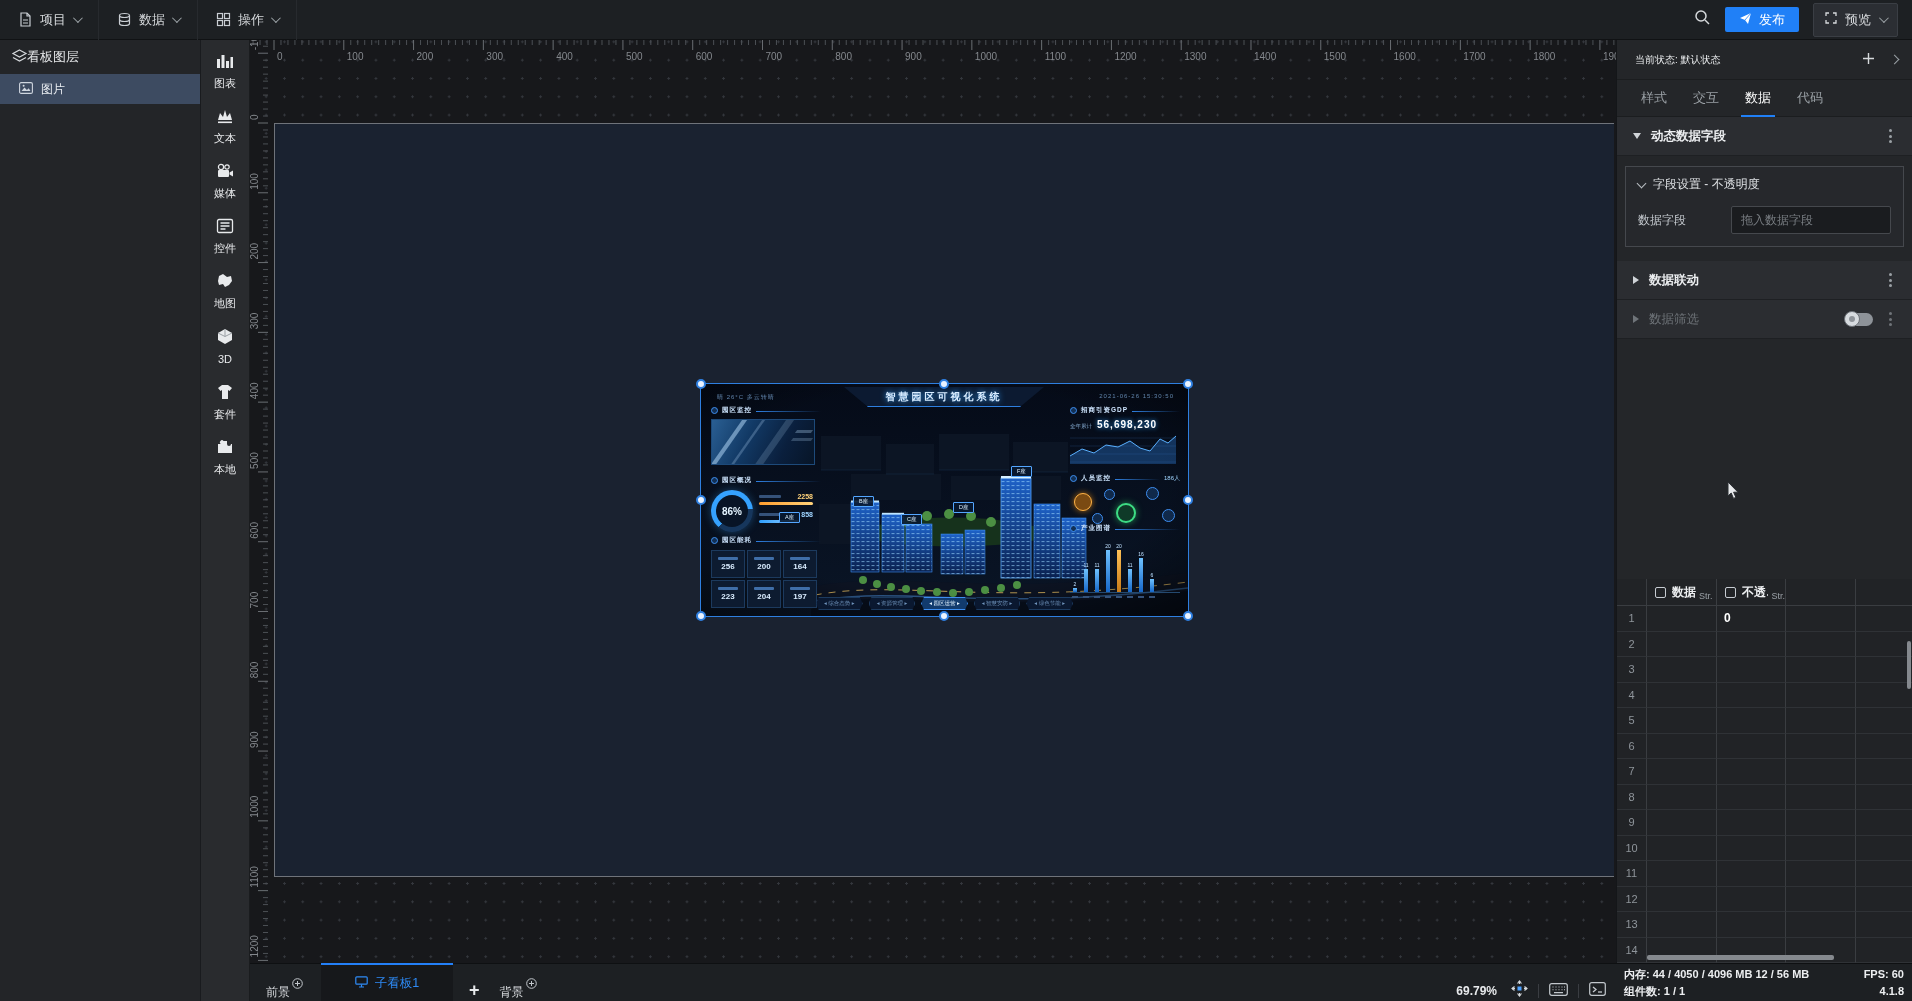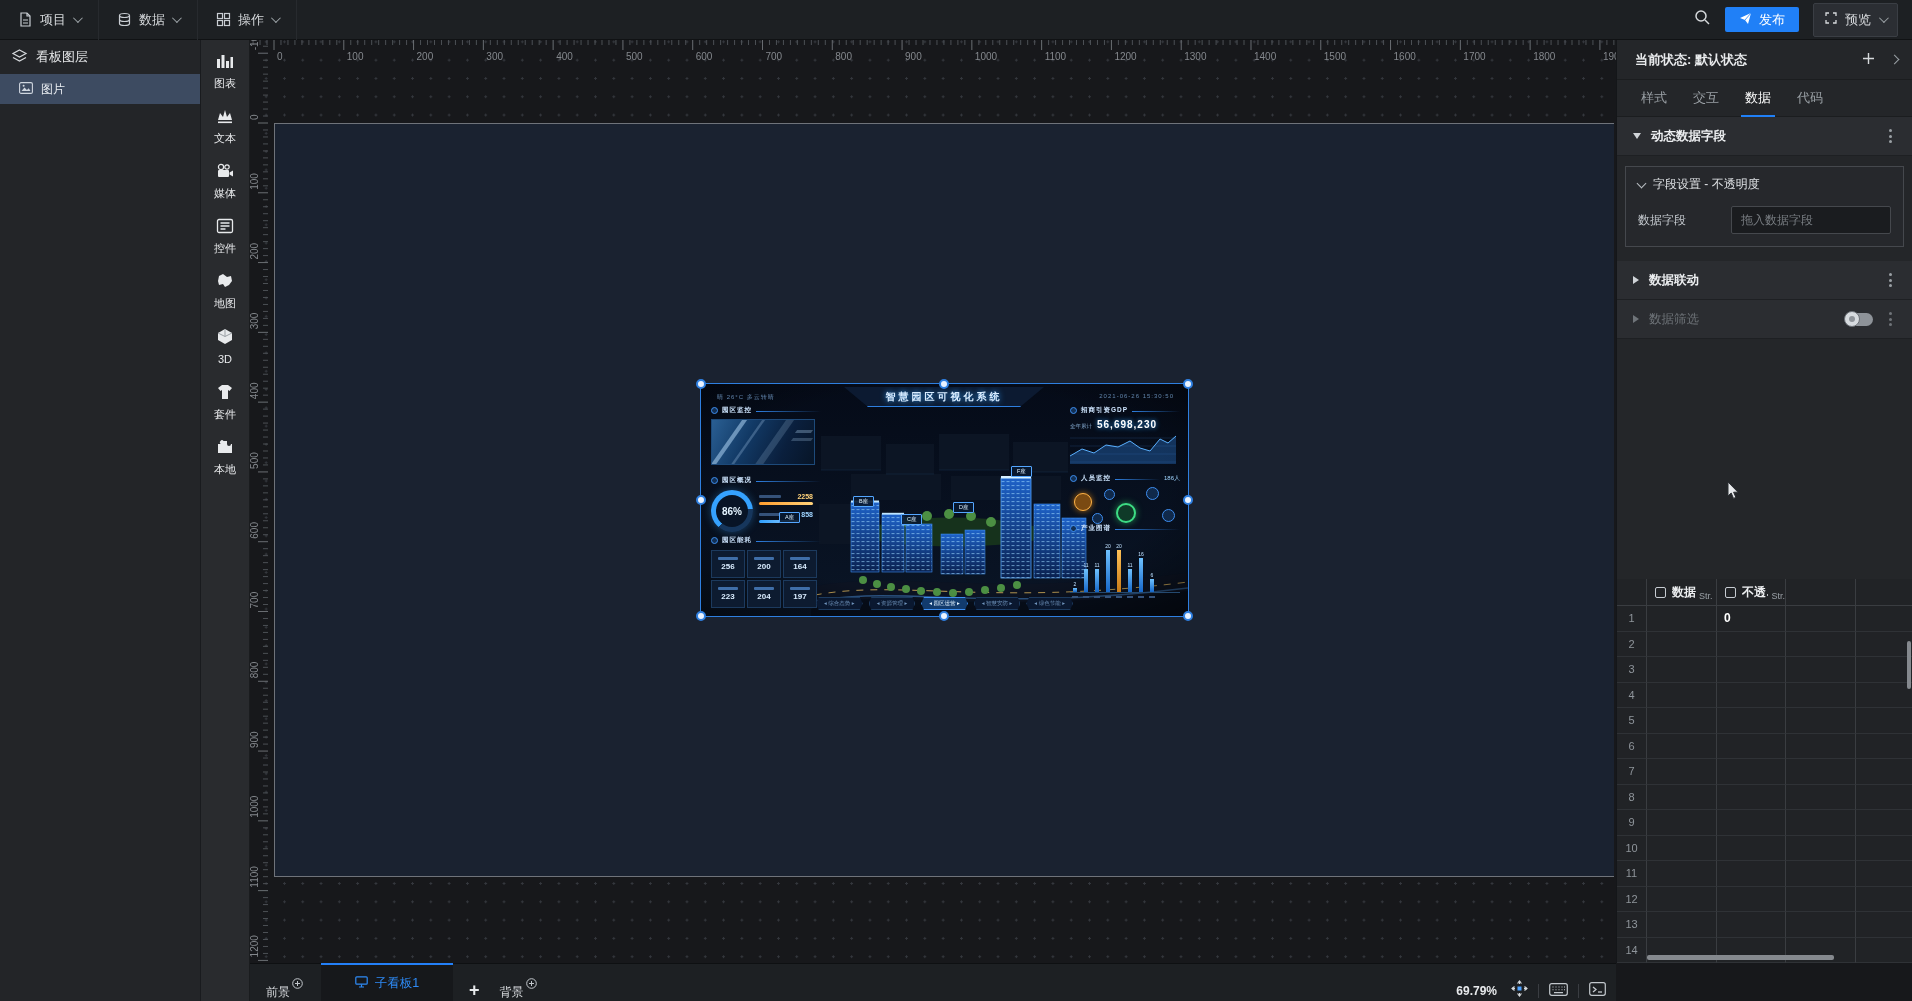--- a/index.html
+++ b/index.html
@@ -11,21 +11,21 @@
   .topbar { position:absolute; left:0; top:0; width:1912px; height:40px; background:#1d2023; border-bottom:1px solid #101214; display:flex; align-items:center; z-index:30; }
   .menu-item { display:flex; align-items:center; gap:7px; height:40px; padding:0 18px; color:#d6d9dc; font-size:13px; cursor:default; border-right:1px solid #272a2e; }
   .menu-item svg { display:block; }
   .chev { width:7px; height:7px; border-right:1.5px solid #9aa0a5; border-bottom:1.5px solid #9aa0a5; transform:rotate(45deg) translateY(-2px); }
   .topbar-right { margin-left:auto; display:flex; align-items:center; gap:14px; padding-right:14px; }
   .btn-publish { display:flex; align-items:center; gap:7px; height:25px; padding:0 14px; background:#2080f7; color:#fff; font-size:13px; border-radius:2px; }
   .btn-preview { display:flex; align-items:center; gap:8px; height:25px; padding:16px 11px; background:#2b2e33; color:#d6d9dc; font-size:13px; border-radius:2px; border:1px solid #3a3e44; }
 
   
   .layers { position:absolute; left:0; top:40px; width:201px; height:961px; background:#232528; border-right:1px solid #191b1e; z-index:20; }
-  .layers-header { display:flex; align-items:center; gap:9px; height:34px; padding:0 12px; color:#e6e8ea; font-size:13px; }
+  .layers-header { display:flex; align-items:center; height:34px; padding:0 12px; color:#e6e8ea; font-size:13px; }
   .layer-row { display:flex; align-items:center; gap:8px; height:30px; padding:0 12px 0 19px; background:#3d4b61; color:#e9edf2; font-size:12px; }
 
   
   .toolbox { position:absolute; left:201px; top:40px; width:49px; height:961px; background:#292b2e; border-right:1px solid #1a1c1e; z-index:20; display:flex; flex-direction:column; align-items:center; padding-top:13px; }
   .tool { display:flex; flex-direction:column; align-items:center; gap:4px; width:49px; margin-bottom:19px; color:#e8eaec; }
   .tool .tlabel { font-size:11px; line-height:12px; }
 
   
   .canvas { position:absolute; left:250px; top:40px; width:1366px; height:923px; background-color:#17181b;
             background-image:radial-gradient(circle, #34373d 1px, transparent 1.2px); background-size:18.3px 18.3px; background-position:7px 11px; overflow:hidden; z-index:5; }
@@ -72,21 +72,21 @@
   .ibar.hl { background:linear-gradient(180deg,#ffc257,#c97a16); }
   .ibar .bv { position:absolute; top:-7px; left:50%; transform:translateX(-50%); font-size:5px; color:#bfe0ff; }
   .ibar .bx { position:absolute; bottom:-6px; left:50%; transform:translateX(-50%); width:6px; height:2px; background:#35527a; }
   .dash-nav { position:absolute; left:0; right:0; bottom:6px; display:flex; justify-content:center; gap:6px; }
   .chip { padding:2px 7px; font-size:5.5px; color:#6f93bb; background:#0a1830; border:1px solid #1c3a5e; clip-path:polygon(6% 0,94% 0,100% 50%,94% 100%,6% 100%,0 50%); white-space:nowrap; }
   .chip.active { color:#e2f2ff; background:#123b6e; border-color:#3e8ef0; box-shadow:0 0 6px rgba(62,142,240,.6); }
   .blabel { position:absolute; padding:1px 5px; font-size:5.5px; color:#dff1ff; background:rgba(8,24,48,.9); border:1px solid #54a6ff; border-radius:1px; z-index:3; }
 
   
   .rpanel { position:absolute; left:1616px; top:40px; width:296px; height:923px; background:#242629; border-left:1px solid #141619; z-index:20; }
-  .state-row { display:flex; align-items:center; height:40px; padding:0 14px 0 18px; border-bottom:1px solid #1b1d1f; color:#e8eaec; font-size:13px;font-weight:bold; }
+  .state-row { display:flex; align-items:center; height:40px; padding:0 14px 0 18px; border-bottom:1px solid #1b1d1f; color:#e8eaec; font-size:10px; }
   .state-actions { margin-left:auto; display:flex; align-items:center; gap:16px; }
   .rtabs { display:flex; align-items:center; gap:26px; height:37px; padding:0 24px; border-bottom:1px solid #1b1d1f; }
   .rtab { font-size:13px; color:#9aa0a5; height:37px; display:flex; align-items:center; position:relative; }
   .rtab.active { color:#ffffff; }
   .rtab.active::after { content:""; position:absolute; left:-4px; right:-4px; bottom:0; height:2px; background:#2080f7; }
   .sec { display:flex; align-items:center; height:39px; padding:0 16px; background:#2b2d31; border-bottom:1px solid #1e2023; }
   .sec .tri-d { width:0; height:0; border-left:4.5px solid transparent; border-right:4.5px solid transparent; border-top:6px solid #d0d4d8; margin-right:10px; }
   .sec .tri-r { width:0; height:0; border-top:4.5px solid transparent; border-bottom:4.5px solid transparent; border-left:6px solid #d0d4d8; margin-right:10px; }
   .sec .stitle { color:#eceef0; font-size:12.5px; font-weight:bold; }
   .sec.muted .stitle { color:#6f7479; font-weight:normal; }
@@ -1122,19 +1122,29 @@
           </svg></span>
       <span class="bb-sep"></span>
       <span><svg width="17" height="14" viewBox="0 0 17 14">
             <rect x="0.7" y="0.7" width="15.6" height="12.6" rx="2" fill="none" stroke="#c3c8cd" stroke-width="1.2"></rect>
             <path d="M4 5l3 2.5L4 10" fill="none" stroke="#c3c8cd" stroke-width="1.3"></path>
             <path d="M9 10h4" stroke="#c3c8cd" stroke-width="1.3"></path>
           </svg></span>
     </div>
   </div>
 
+  <div class="statusbar">
+    <div class="st-row">
+      <span><span>内存:</span> <span>44 / 4050 / 4096 MB  12 / 56 MB</span></span>
+      <span><span>FPS:</span> <span>60</span></span>
+    </div>
+    <div class="st-row">
+      <span><span>组件数:</span> <span>1 / 1</span></span>
+      <span>4.1.8</span>
+    </div>
+  </div>
 
   <div class="cursor">
     <svg width="14" height="20" viewBox="0 0 14 20">
         <path d="M1 1v14l3.2-3 2.3 5.4 2.4-1-2.3-5.2H11z" fill="#e8eaec" stroke="#2b2e33" stroke-width="1"></path>
       </svg>
   </div>
 </div>
 
 </body></html>

